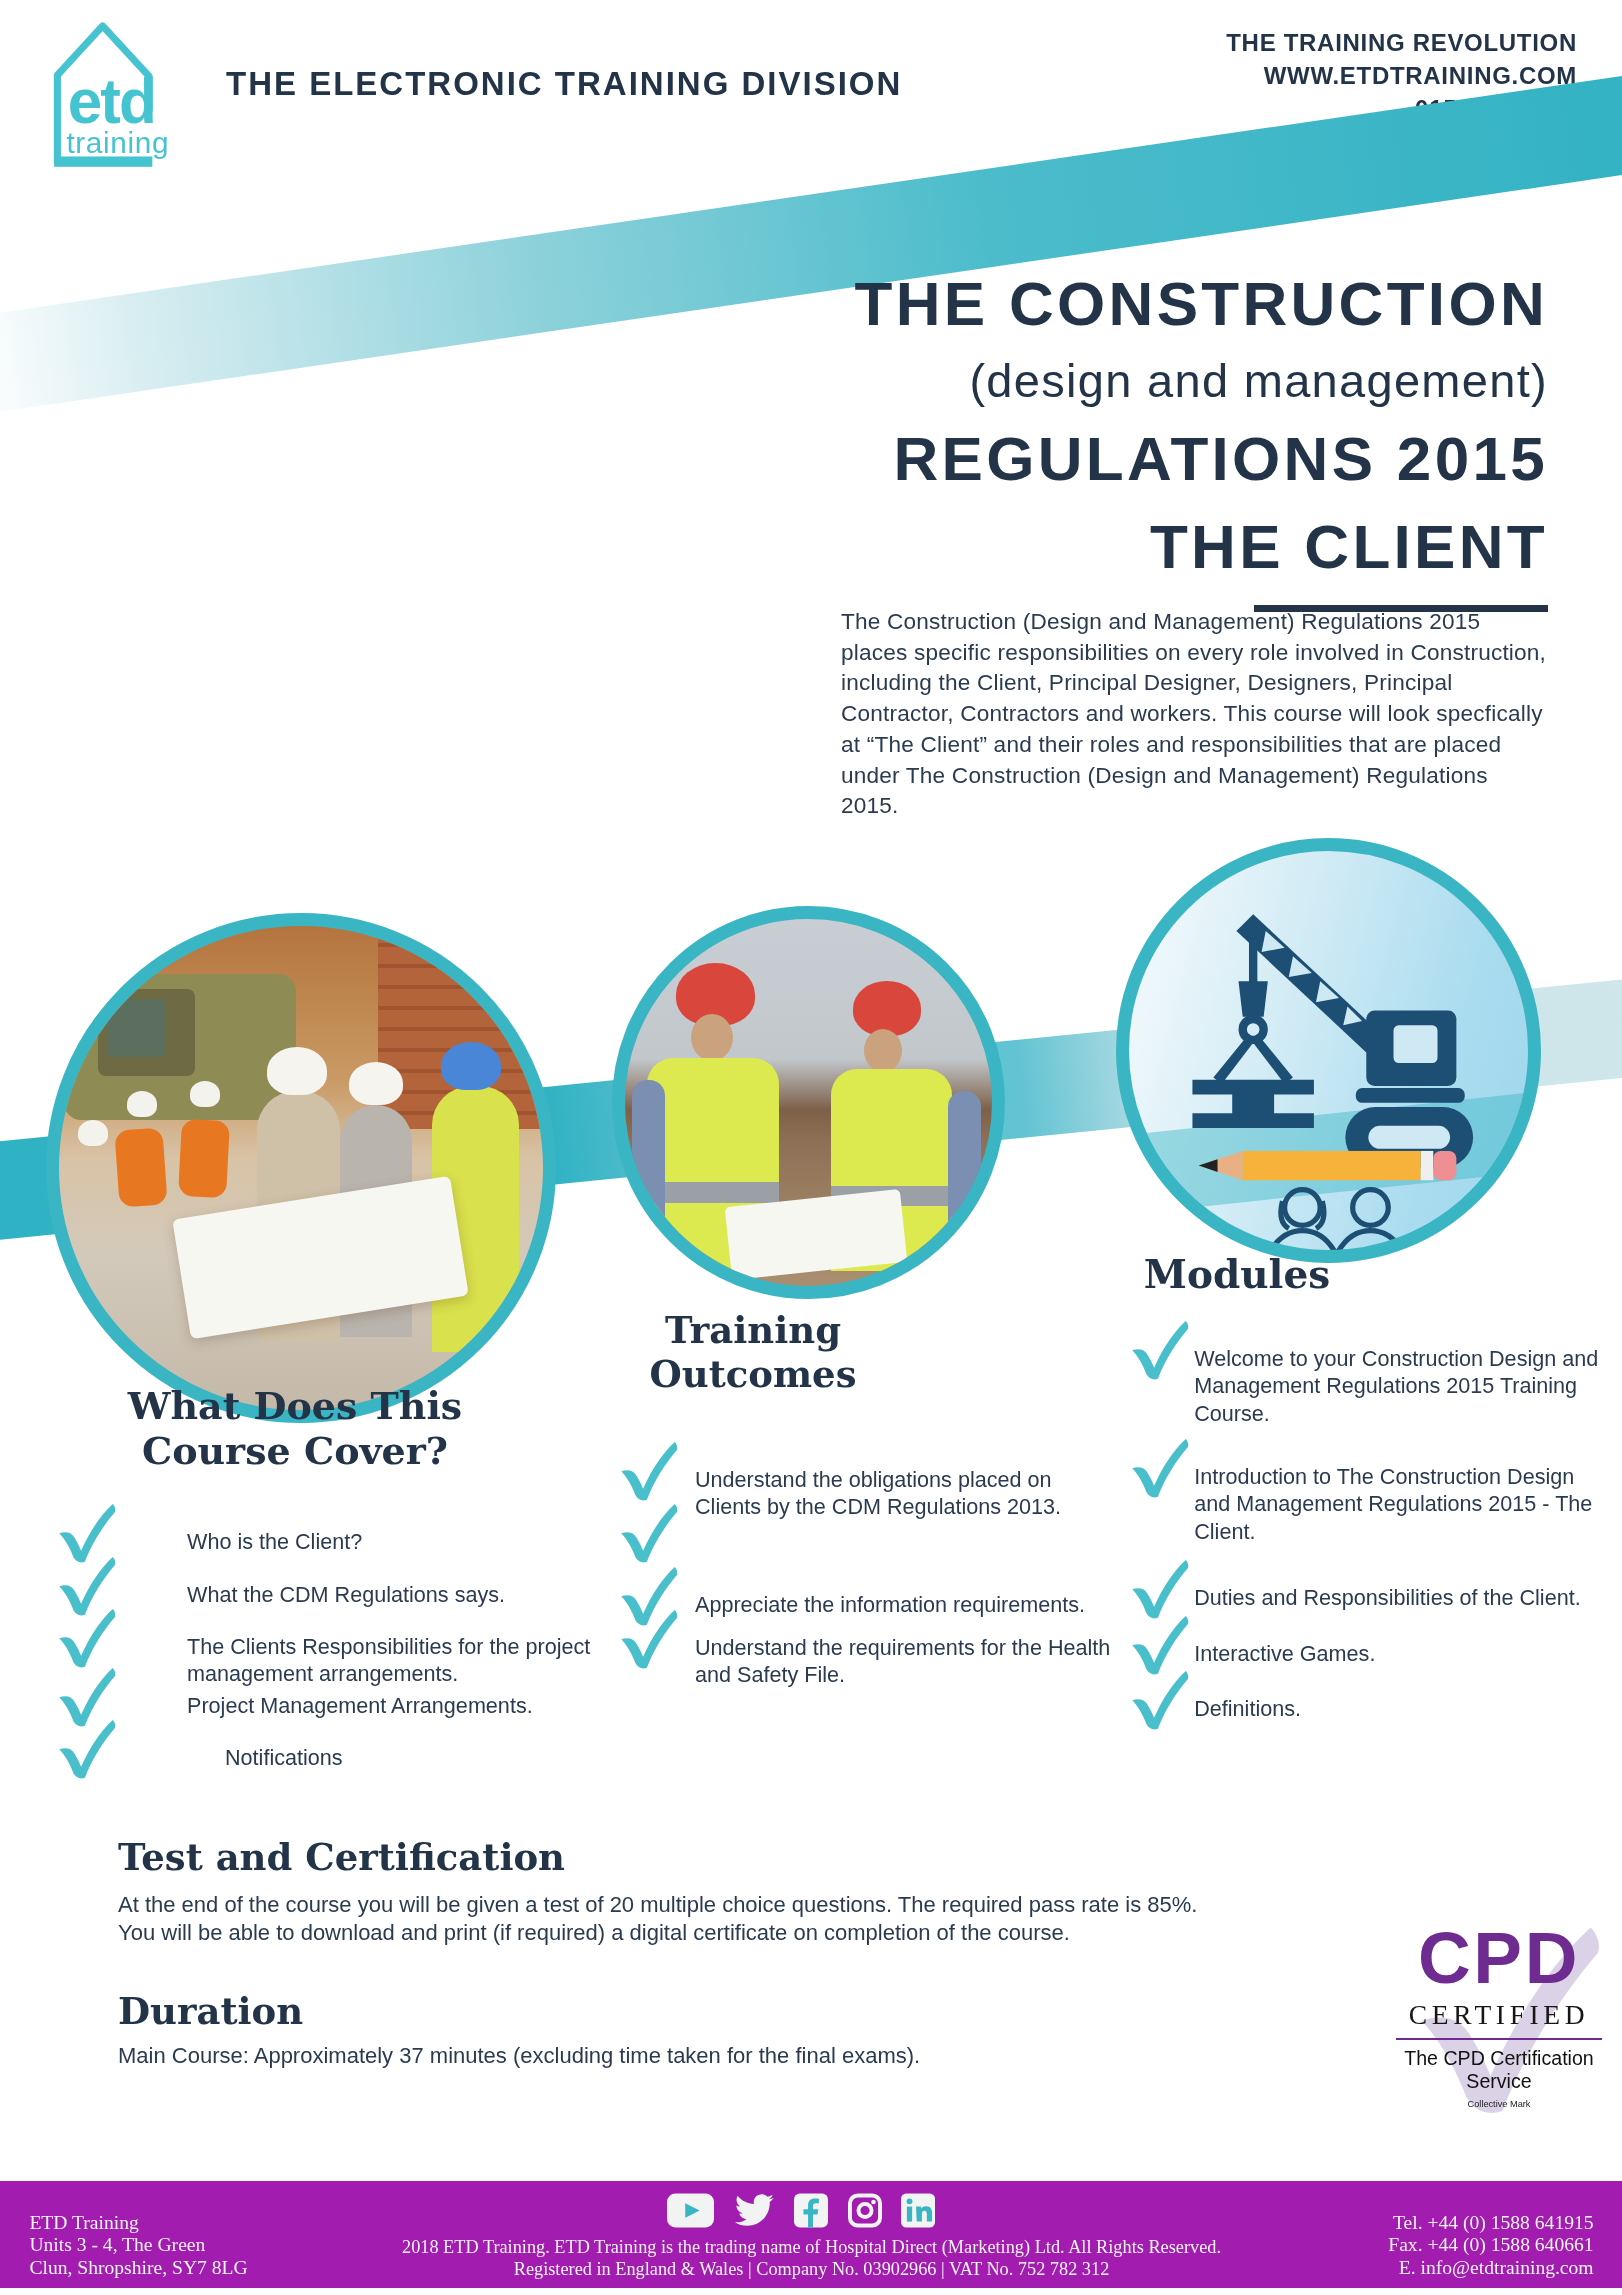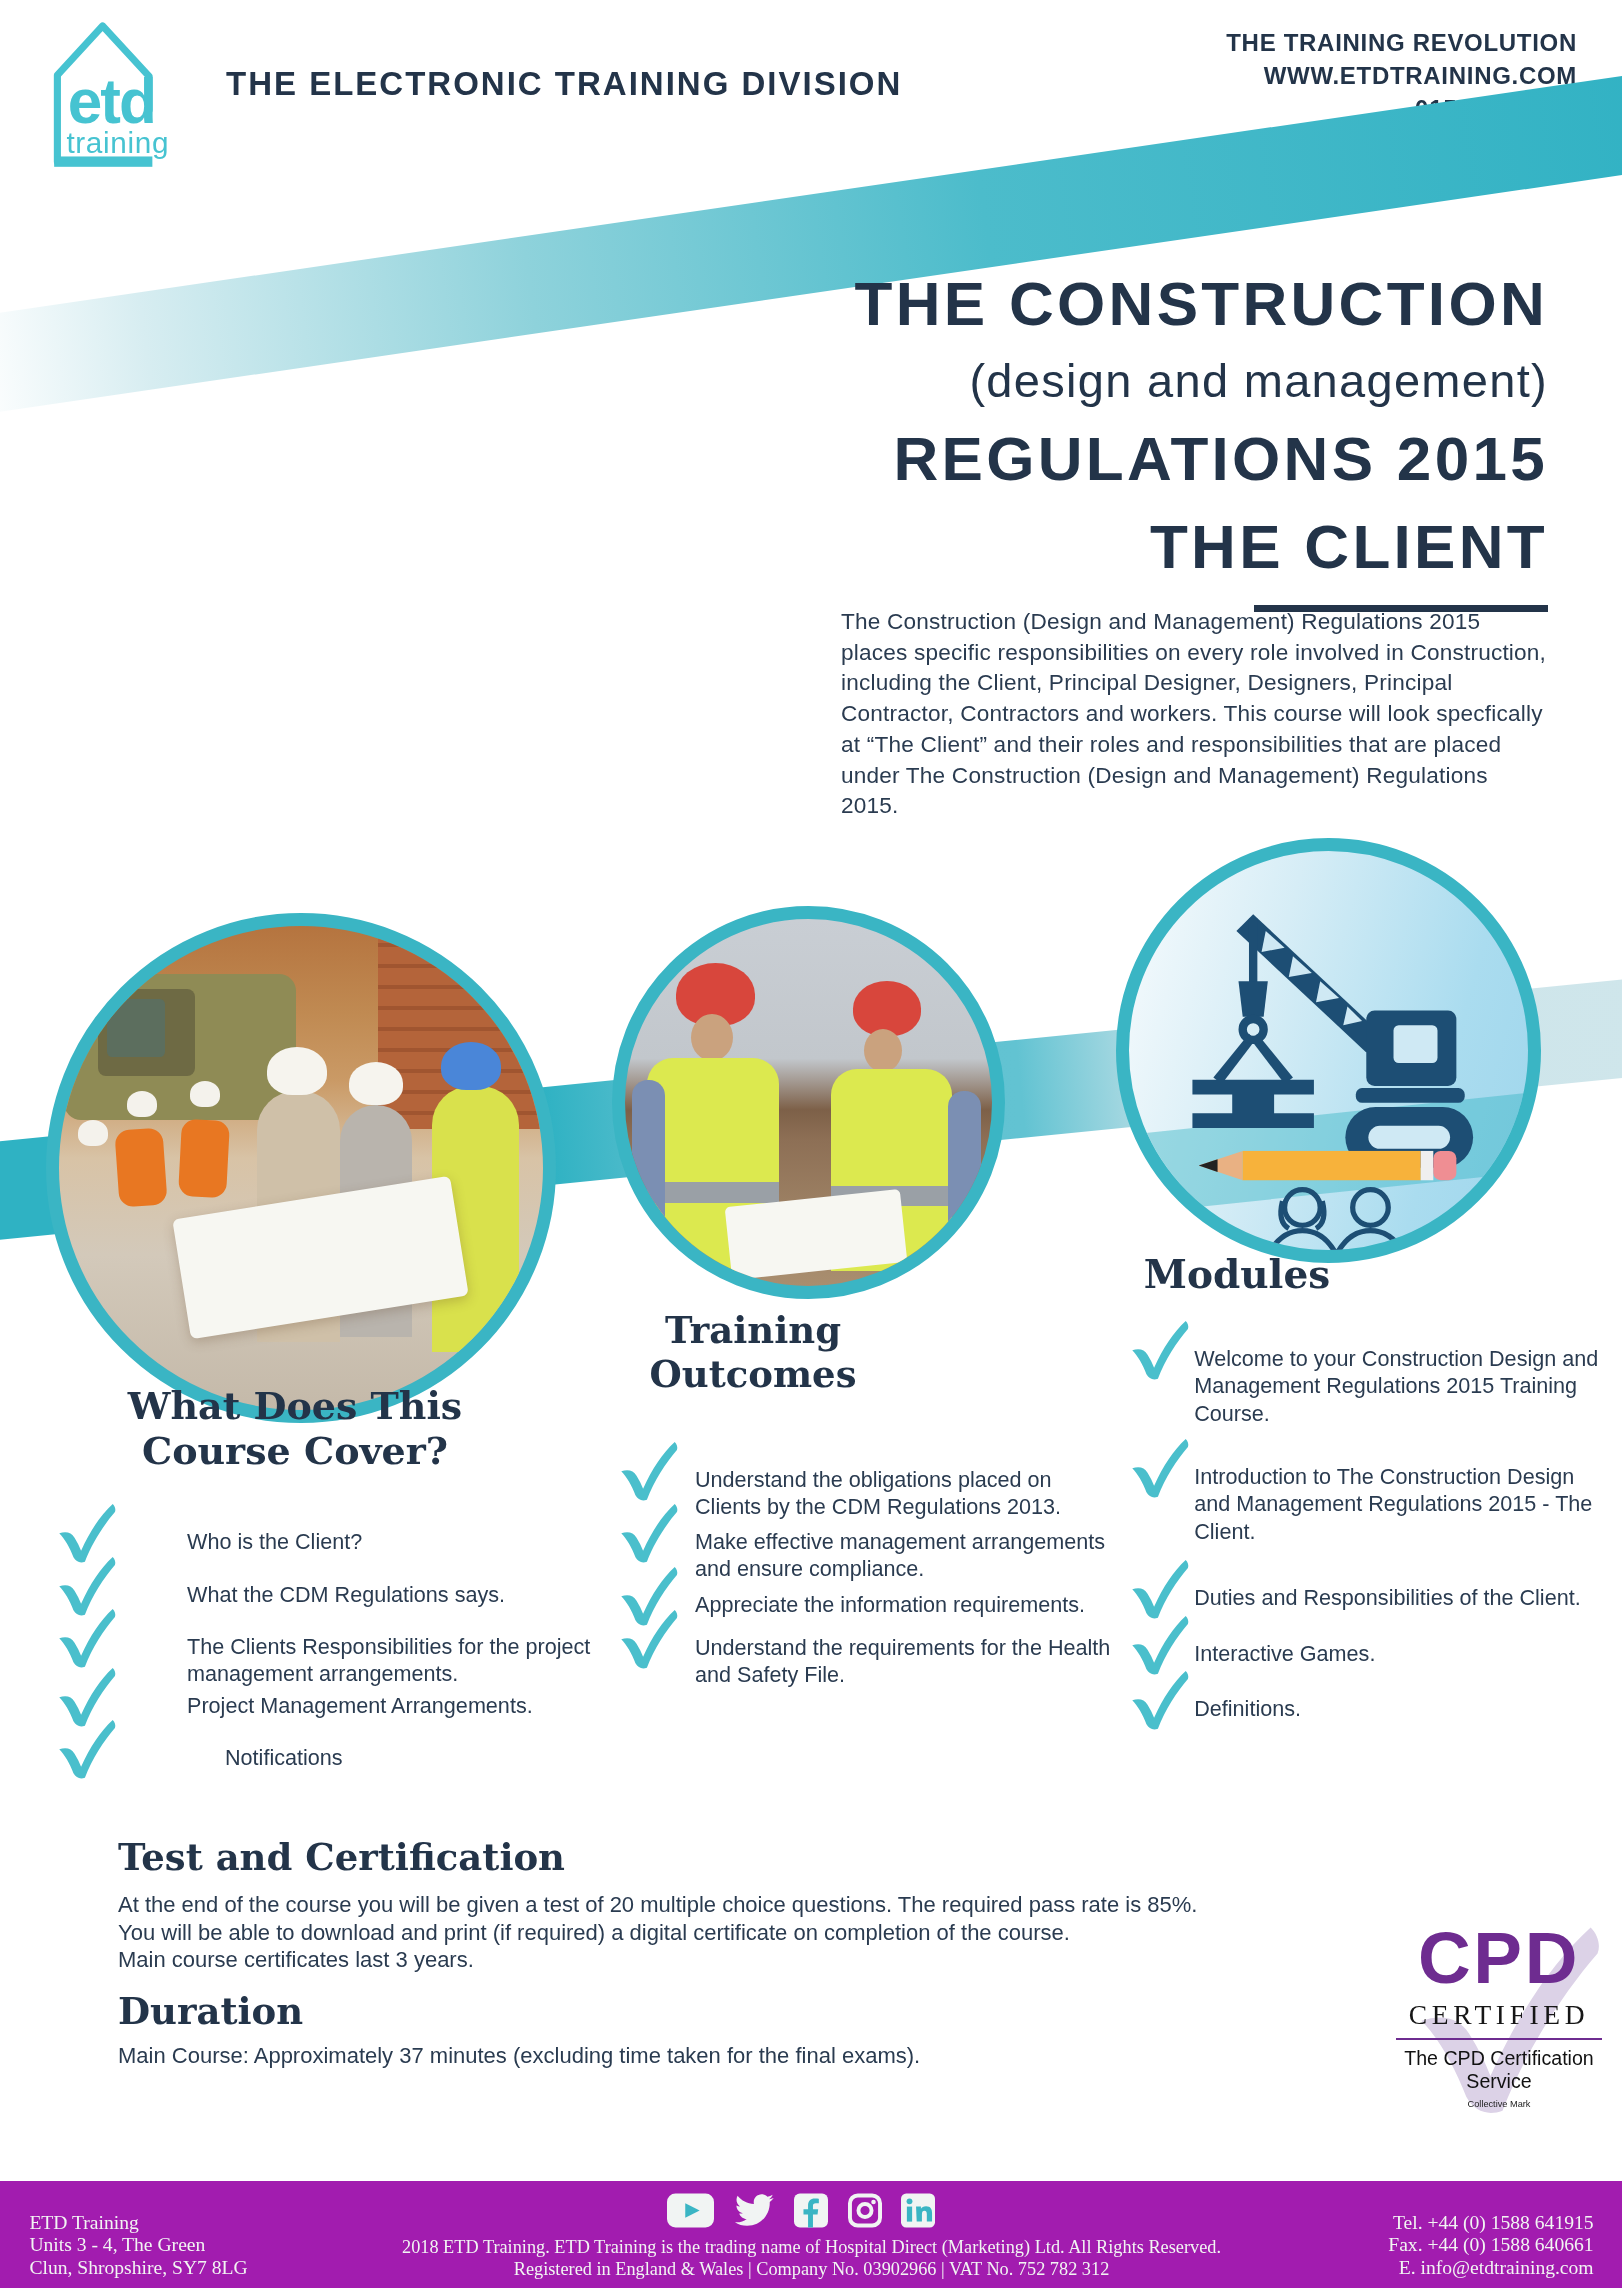--- a/index.html
+++ b/index.html
@@ -254,21 +254,20 @@
     <div class="crow" style="top:1438px;">
       <svg class="chk" viewBox="0 0 110 115">
           <path fill="#4abfcc" d="M6,60 C18,56 28,58 34,68 C39,76 43,84 46,92 C62,56 82,26 104,6 C108,10 110,16 108,21 C88,44 66,78 53,112 C45,115 37,113 32,104 C25,86 16,70 6,60 Z"></path>
         </svg>
       <div class="ctext">Understand the obligations placed on Clients by the CDM Regulations 2013.</div>
     </div>
     <div class="crow" style="top:1500px;">
       <svg class="chk" viewBox="0 0 110 115">
           <path fill="#4abfcc" d="M6,60 C18,56 28,58 34,68 C39,76 43,84 46,92 C62,56 82,26 104,6 C108,10 110,16 108,21 C88,44 66,78 53,112 C45,115 37,113 32,104 C25,86 16,70 6,60 Z"></path>
         </svg>
-      <div class="ctext">Make effective management arrangements and ensure compliance.</div>
     </div>
     <div class="crow" style="top:1563px;">
       <svg class="chk" viewBox="0 0 110 115">
           <path fill="#4abfcc" d="M6,60 C18,56 28,58 34,68 C39,76 43,84 46,92 C62,56 82,26 104,6 C108,10 110,16 108,21 C88,44 66,78 53,112 C45,115 37,113 32,104 C25,86 16,70 6,60 Z"></path>
         </svg>
       <div class="ctext">Appreciate the information requirements.</div>
     </div>
     <div class="crow" style="top:1606px;">
       <svg class="chk" viewBox="0 0 110 115">
           <path fill="#4abfcc" d="M6,60 C18,56 28,58 34,68 C39,76 43,84 46,92 C62,56 82,26 104,6 C108,10 110,16 108,21 C88,44 66,78 53,112 C45,115 37,113 32,104 C25,86 16,70 6,60 Z"></path>
@@ -307,21 +306,20 @@
           <path fill="#4abfcc" d="M6,60 C18,56 28,58 34,68 C39,76 43,84 46,92 C62,56 82,26 104,6 C108,10 110,16 108,21 C88,44 66,78 53,112 C45,115 37,113 32,104 C25,86 16,70 6,60 Z"></path>
         </svg>
       <div class="ctext">Definitions.</div>
     </div>
   </div>
 
   <h2 class="slab h-test">Test and Certification</h2>
   <div class="test-lines">
     <div>At the end of the course you will be given a test of 20 multiple choice questions. The required pass rate is 85%.</div>
     <div>You will be able to download and print (if required) a digital certificate on completion of the course.</div>
-    <div>Main course certificates last 3 years.</div>
   </div>
   <h2 class="slab h-duration">Duration</h2>
   <div class="duration-text">Main Course: Approximately 37 minutes (excluding time taken for the final exams).</div>
 
   <div class="cpd">
     <svg class="bigcheck" viewBox="0 0 110 115">
       <path fill="#dcd2e7" d="M6,60 C18,56 28,58 34,68 C39,76 43,84 46,92 C62,56 82,26 104,6 C108,10 110,16 108,21 C88,44 66,78 53,112 C45,115 37,113 32,104 C25,86 16,70 6,60 Z"></path>
     </svg>
     <div class="inner">
       <div class="acr">CPD</div>

